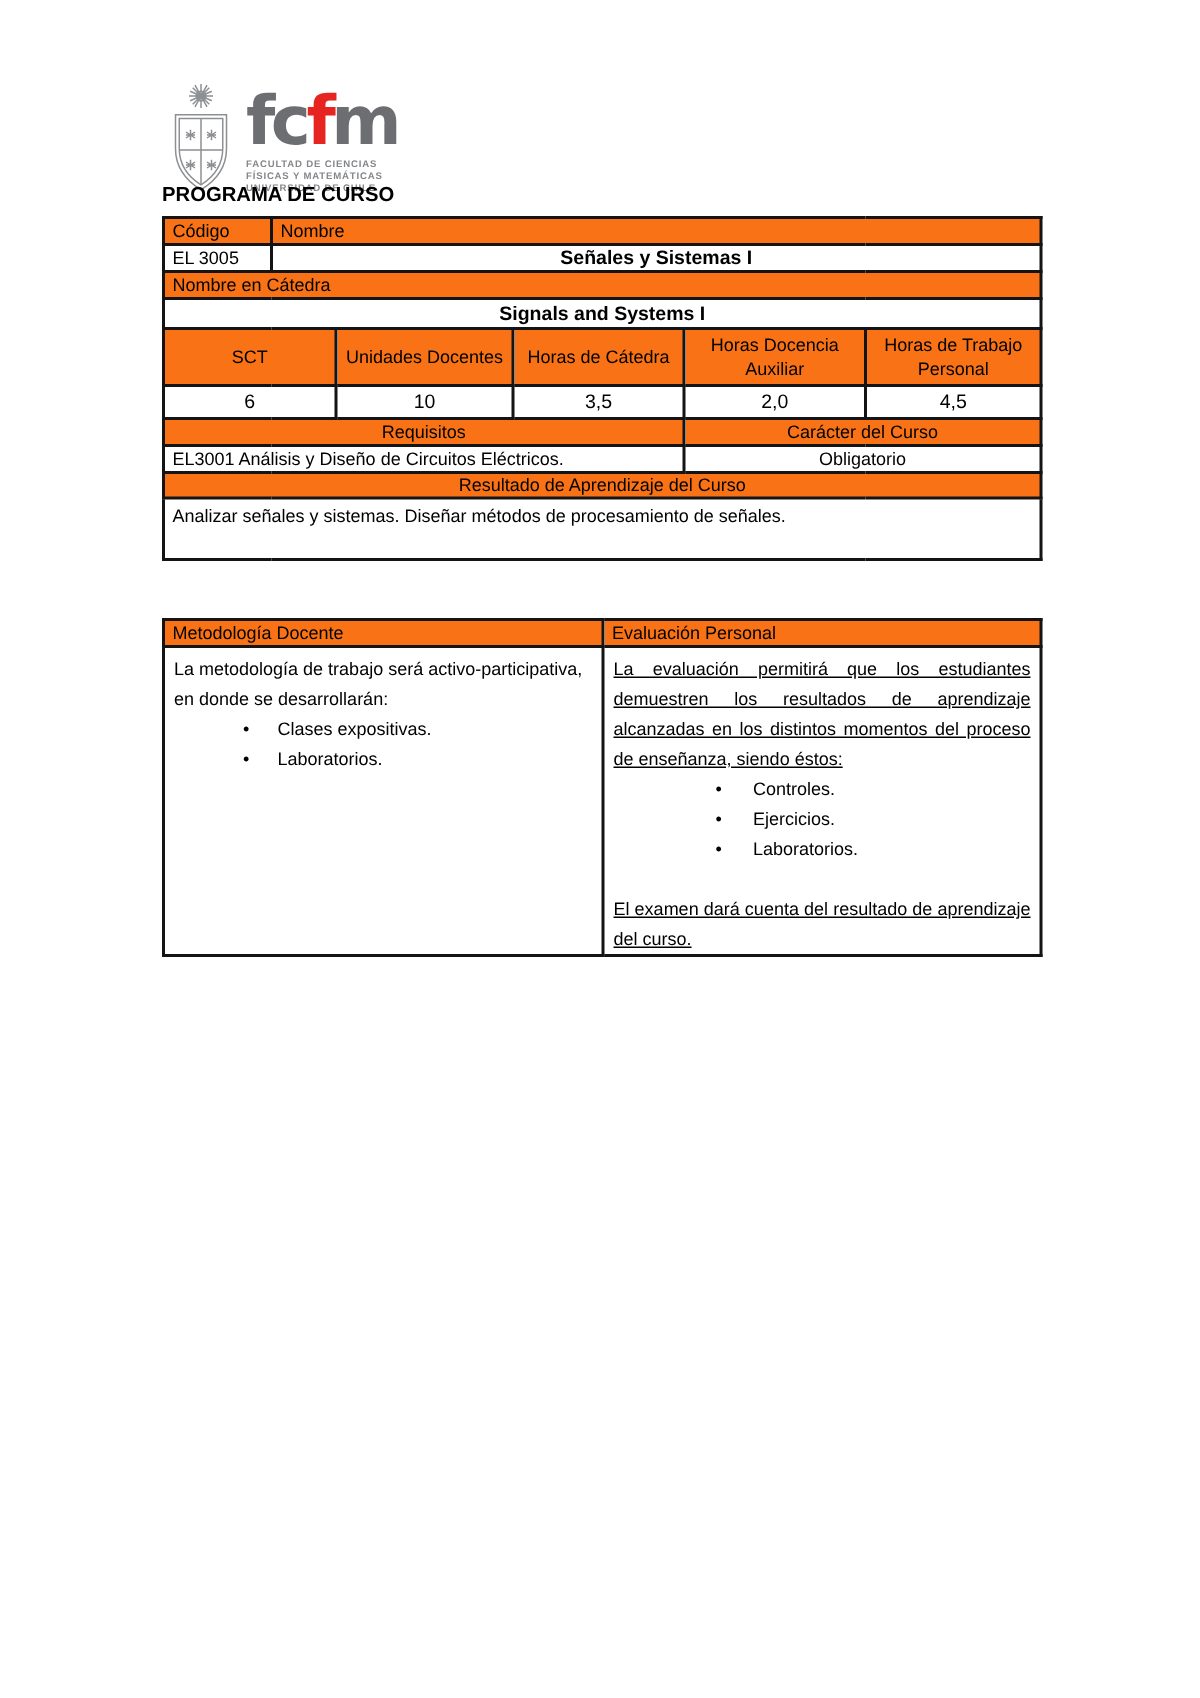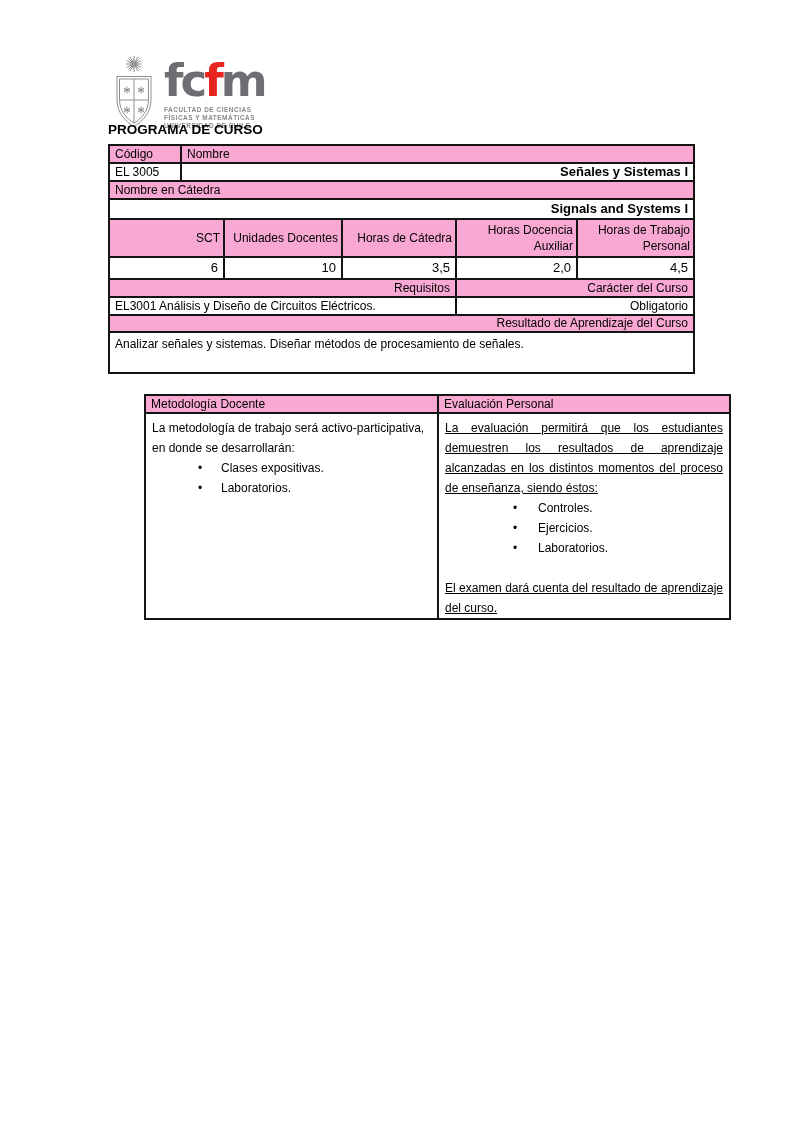--- a/index.html
+++ b/index.html
@@ -29,34 +29,34 @@
     position:absolute; left:108px; top:122px; width:585px;
     text-align:left; font-weight:bold; font-size:13.5px;
   }
 
   
   table { position:absolute; left:108px; border-collapse:collapse; table-layout:fixed; }
   td {
     border:2px solid #141414; font-size:12px; line-height:1.25;
     padding:0 5px; overflow:hidden; vertical-align:middle;
   }
-  .hdr { background:#f9a8d4; }
-  .c   { text-align:right; }
+  .hdr { background:#f97316; }
+  .c   { text-align:center; }
   .b   { font-weight:bold; }
   .fs13 { font-size:13px; }
 
   .t-course { top:144px; width:585px; }
   .r18 td { height:18px; }
   .r20 td { height:20px; }
   .r35 td { height:35px; line-height:16px; padding:2px 3px; }
   .r22 td { height:22px; }
   .r17 td { height:17px; }
   .r41 td { height:41px; vertical-align:top; padding-top:4px; }
 
-  .t-method { top:394px; width:585px;margin-left:36px; }
+  .t-method { top:412px; width:585px; }
   .t-method .head td { height:18px; }
   .t-method .body td { height:202px; vertical-align:top; padding:4px 6px 0 6px; }
 
   .para { line-height:20px; }
   .just { text-align:justify;text-decoration:underline; }
   .li { display:flex; line-height:20px; }
   .mcol .li { margin-left:46px; }
   .mcol .li .dot { width:23px; flex:none; }
   .ecol .li { margin-left:68px; }
   .ecol .li .dot { width:25px; flex:none; }

